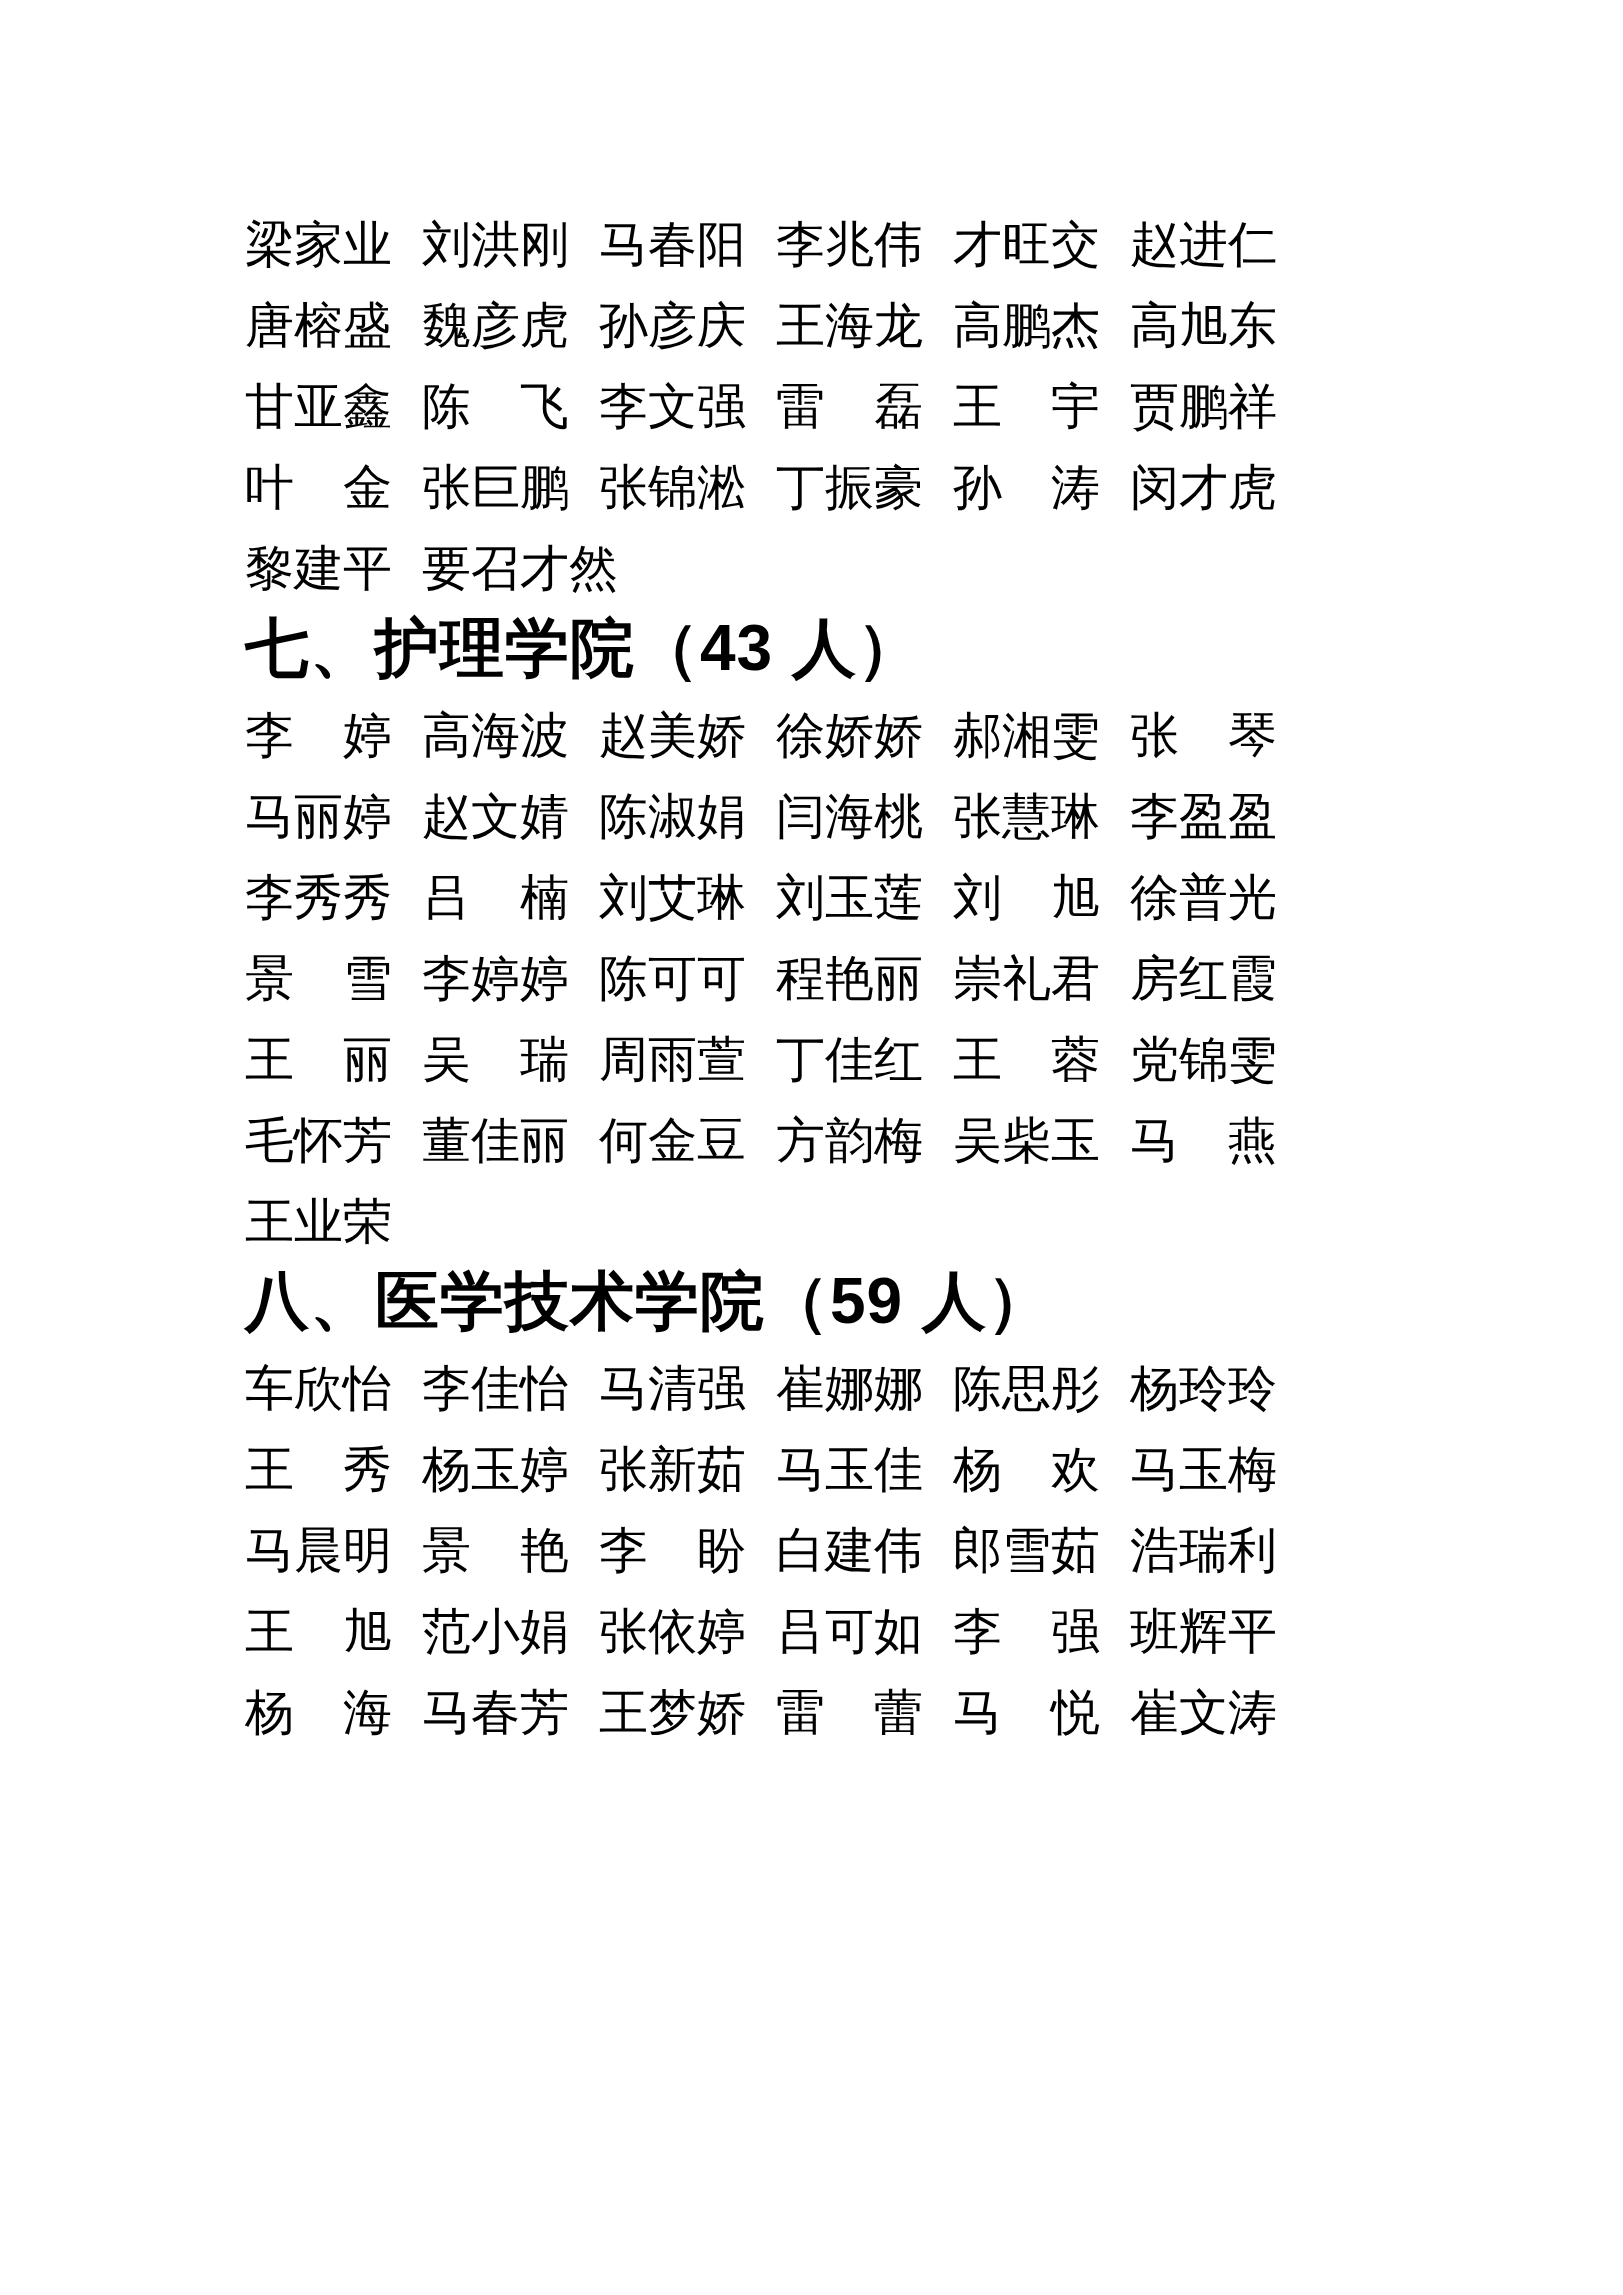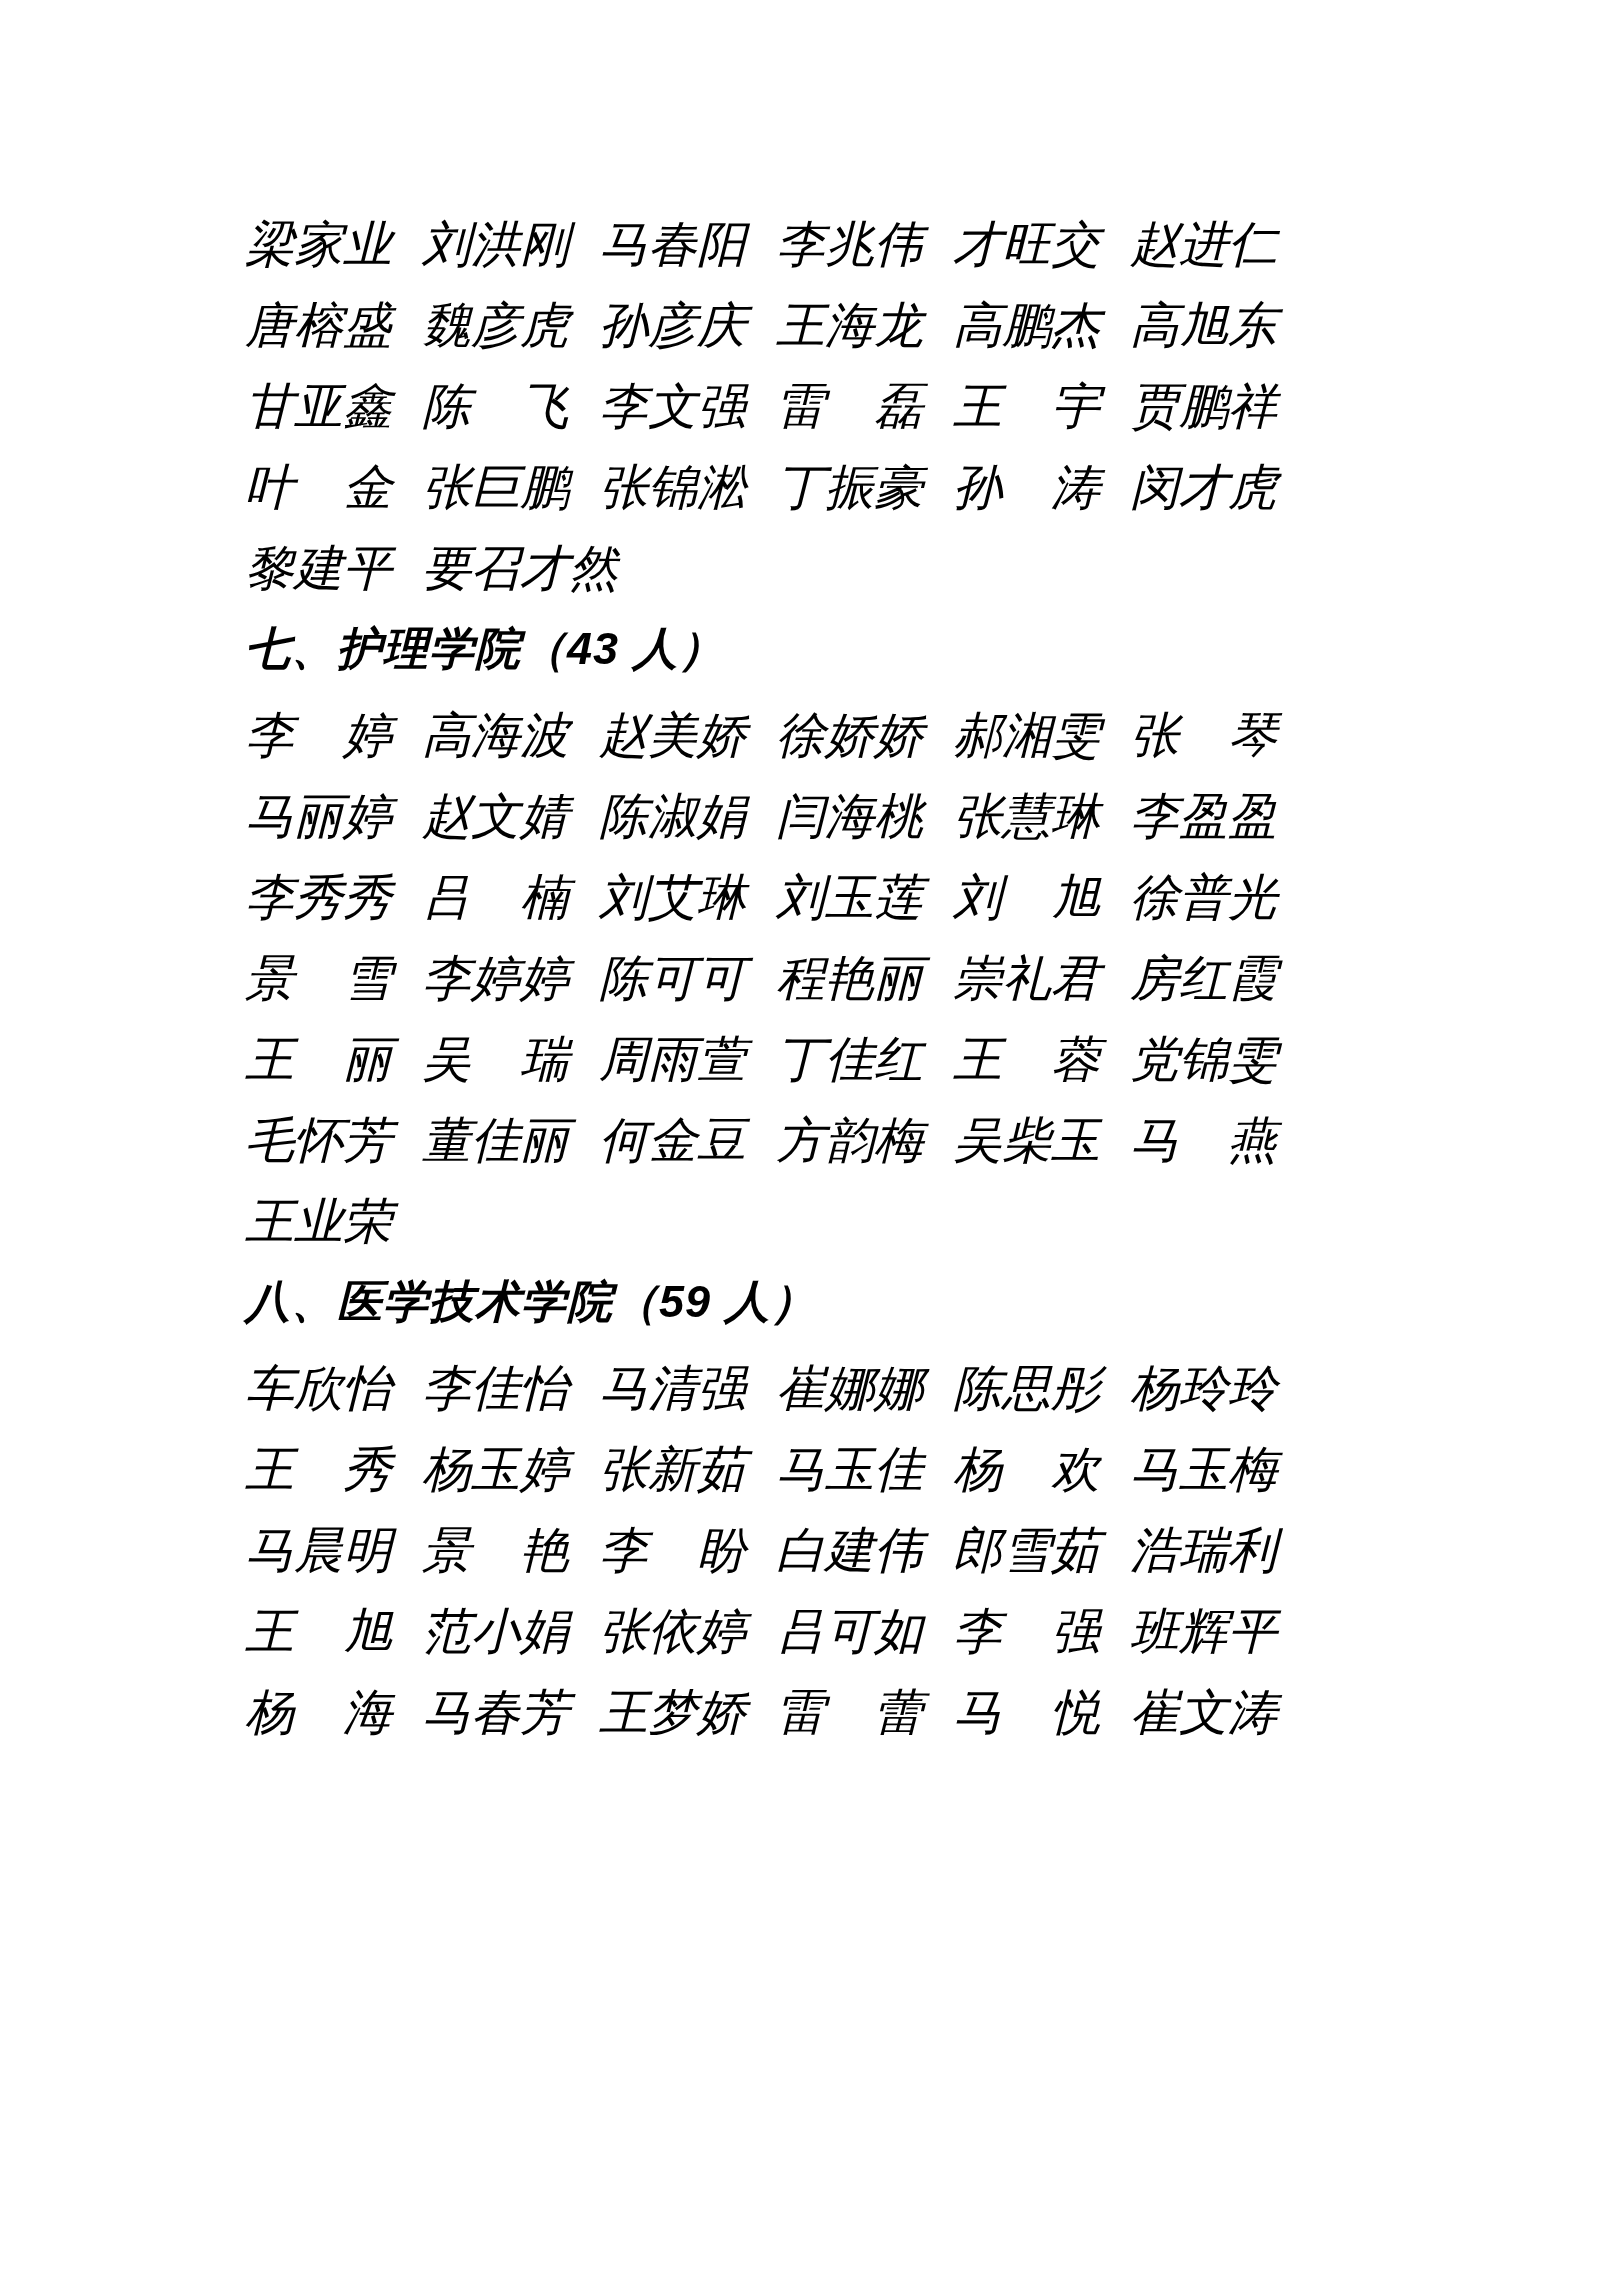--- a/index.html
+++ b/index.html
@@ -13,21 +13,20 @@
     color: #000000;
     font-family: "Liberation Serif", "DejaVu Serif", serif;
   }
   .page {
     box-sizing: border-box;
     width: 1623px;
     height: 2295px;
     padding: 204px 102px 0 245px;
     overflow: hidden;
     background: #ffffff;
-    font-style: italic;
   }
   .name-row {
     display: flex;
     height: 81px;
     line-height: 81px;
     font-size: 49px;
     white-space: pre;
   }
   .name-cell {
     flex: 0 0 177px;
@@ -37,21 +36,21 @@
   }
   .name-cell:last-child {
     flex: 0 0 auto;
     width: auto;
     text-align: right;
   }
   .section-header {
     margin: 0 0 7.2px 0;
     height: 79px;
     line-height: 79px;
-    font-size: 45px;
+    font-size: 64px;
     font-weight: bold;
     font-family: "Liberation Sans", "DejaVu Sans", sans-serif;
     white-space: pre;
     letter-spacing: 1px;
   }
 </style>
 </head>
 <body>
 
 <main class="page">

